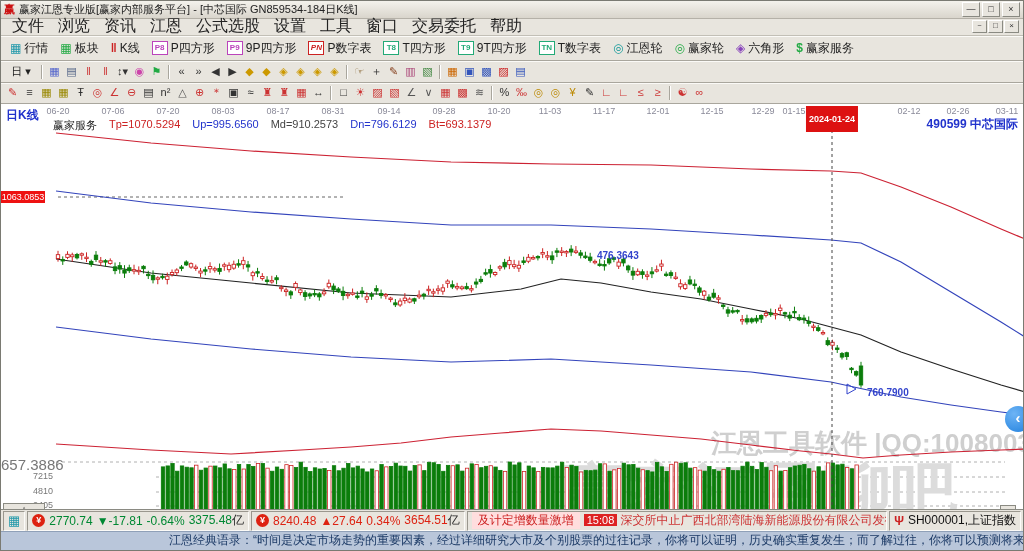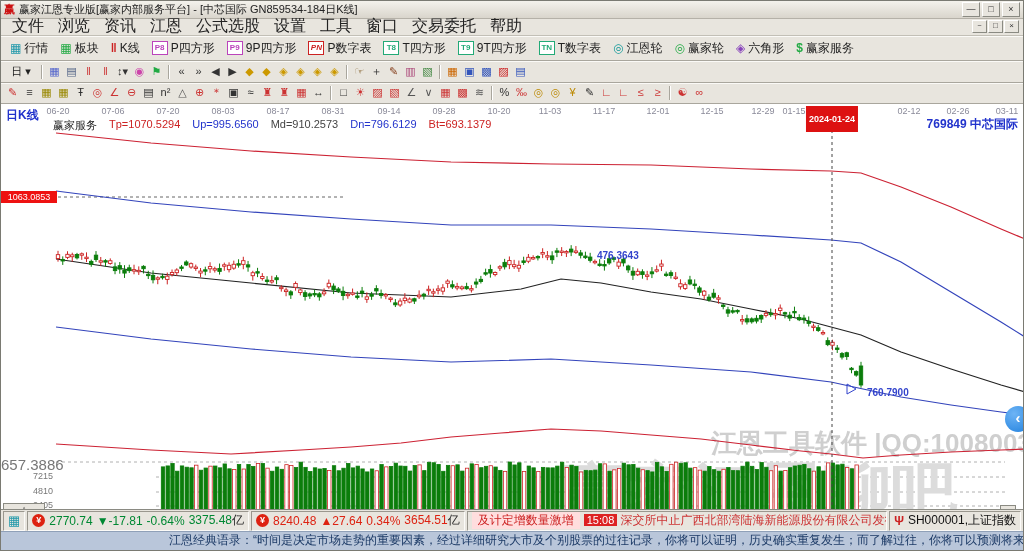--- a/index.html
+++ b/index.html
@@ -28,21 +28,21 @@
   .vsep{display:inline-block;width:1px;height:14px;background:#a9a69d;border-right:1px solid #fff;margin:0 3px;}
   
   .chart{position:relative;height:414px;background:#ffffff;overflow:hidden;border-bottom:1px solid #8a8a82;}
   #csvg{position:absolute;left:0;top:0;}
   #csvg text{font-family:"Liberation Sans","DejaVu Sans",sans-serif;}
   .dlab{position:absolute;top:2px;transform:translateX(-50%);font-size:9px;color:#8a8a99;white-space:nowrap;}
   .dlab.hl{background:#dd1111;color:#fff;padding:8px 3px;font-size:9px;z-index:3;font-weight:bold;}
   .klabel{position:absolute;top:3px;left:5px;color:#2233cc;font-weight:bold;font-size:12px;}
   .indhdr{position:absolute;top:14px;left:52px;display:flex;gap:12px;font-size:11px;white-space:nowrap;}
   .stockref{position:absolute;top:12px;right:5px;color:#2233cc;font-weight:bold;font-size:12px;}
-  .pricebox{position:absolute;top:87px;left:0;width:56px;height:12px;background:#ee1111;color:#fff;font-size:9px;line-height:12px;text-align:center;z-index:2;}
+  .pricebox{position:absolute;top:87px;left:0;width:44px;height:12px;background:#ee1111;color:#fff;font-size:9px;line-height:12px;text-align:center;z-index:2;}
   .pricelow{position:absolute;top:352px;left:0;width:52px;text-align:right;font-size:15px;color:#777;}
   .vtick{position:absolute;left:0;width:52px;text-align:right;font-size:9px;color:#777;}
   .ann{position:absolute;font-size:10px;font-weight:bold;white-space:nowrap;z-index:2;}
   .tri-btn{position:absolute;top:399px;left:2px;width:42px;height:13px;box-sizing:border-box;border:1px solid #8a8a82;background:#e8e5de;font-size:8px;line-height:11px;text-align:center;color:#444;z-index:4;}
   .min-btn{position:absolute;top:401px;left:999px;width:16px;height:11px;box-sizing:border-box;border:1px solid #8a8a82;background:#e8e5de;font-size:8px;line-height:8px;text-align:center;color:#444;z-index:4;}
   .bluecircle{position:absolute;top:302px;left:1004px;width:26px;height:26px;border-radius:50%;background:radial-gradient(circle at 35% 30%,#6db4f5,#1f7fdd);color:#fff;font-size:15px;font-weight:bold;text-align:center;line-height:24px;z-index:4;}
   
   .sb{height:22px;display:flex;align-items:center;background:#e8e5de;padding:0 2px;gap:2px;font-size:12px;overflow:hidden;white-space:nowrap;}
   .sb-seg{display:inline-flex;align-items:center;gap:4px;height:18px;padding:0 4px;border:1px solid;border-color:#9a978e #fcfbf8 #fcfbf8 #9a978e;}
   .sqicon{color:#2299aa;font-size:13px;font-weight:bold;}
@@ -755,21 +755,21 @@
     <div class="klabel">日K线</div>
     <div class="indhdr" id="indhdr">
         <span style="color: rgb(34, 34, 34);">赢家服务</span>
         <span style="color: rgb(204, 34, 34);">Tp=1070.5294</span>
         <span style="color: rgb(34, 51, 204);">Up=995.6560</span>
         <span style="color: rgb(68, 68, 68);">Md=910.2573</span>
         <span style="color: rgb(34, 51, 204);">Dn=796.6129</span>
         <span style="color: rgb(204, 34, 34);">Bt=693.1379</span>
       </div>
     <div class="stockref">
-      <span>769849</span>
+      <span>490599</span>
       <span>中芯国际</span>
     </div>
     <div class="pricebox">1063.0853</div>
     <div class="pricelow">657.3886</div>
     <div id="volticks">
         <div class="vtick" style="top: 367px;">7215</div>
         <div class="vtick" style="top: 382px;">4810</div>
         <div class="vtick" style="top: 396px;">2405</div>
       </div>
     <div id="annotations">

